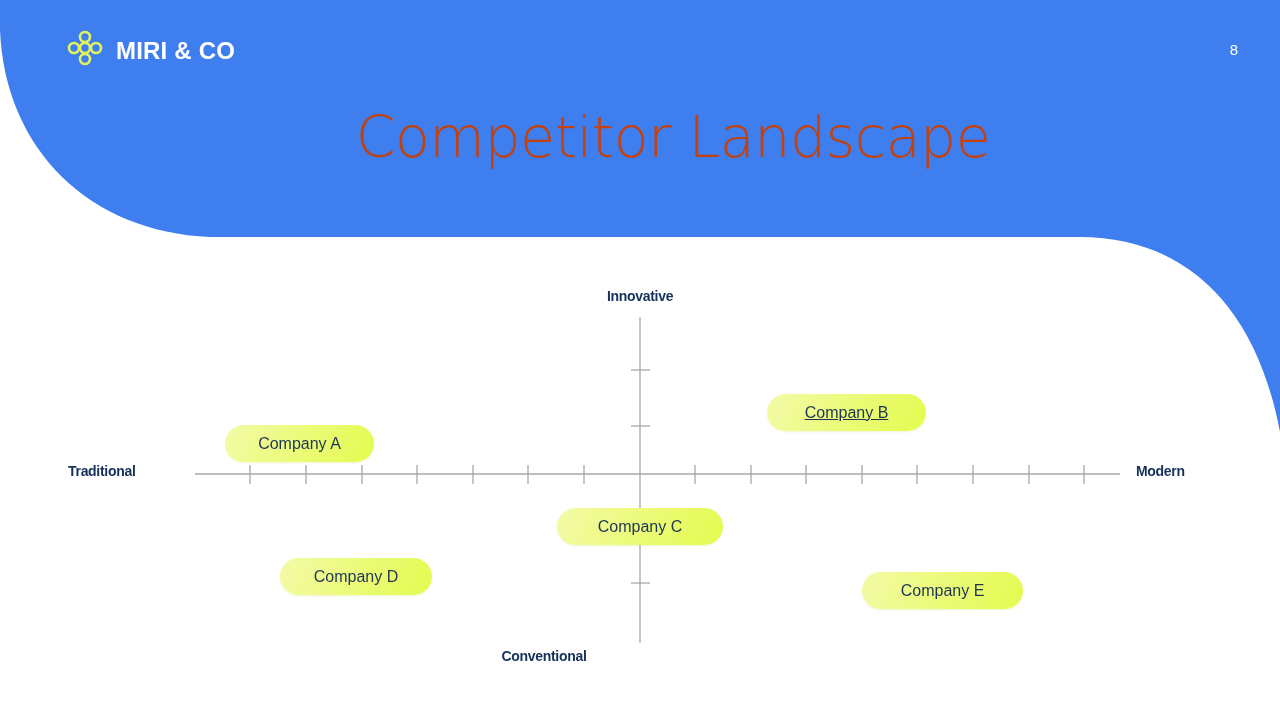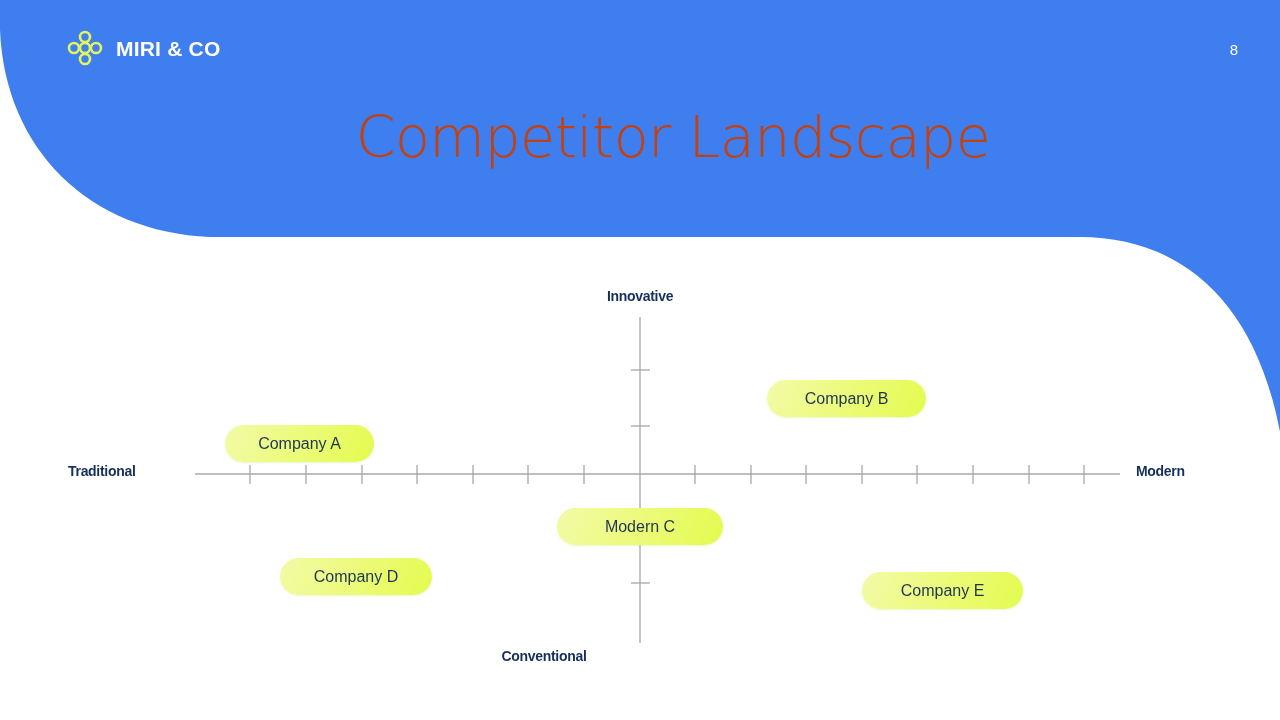--- a/index.html
+++ b/index.html
@@ -1,20 +1,20 @@
 <!DOCTYPE html>
 <html><head>
 <meta charset="utf-8">
 <style>
   * { margin: 0; padding: 0; box-sizing: border-box; }
   html, body { width: 1280px; height: 720px; overflow: hidden; background: #ffffff; }
   body { position: relative; font-family: "Liberation Sans", "DejaVu Sans", sans-serif; }
   .bg-shape { position: absolute; left: 0; top: 0; width: 1280px; height: 720px; }
   .logo { position: absolute; left: 66px; top: 29px; width: 38px; height: 38px; }
-  .brand { position: absolute; left: 116px; top: 37px; color: #ffffff; font-size: 21px; font-weight: bold; letter-spacing: 0.2px; }
+  .brand { position: absolute; left: 116px; top: 37px; color: #ffffff; font-size: 24px; font-weight: bold; letter-spacing: 0.2px; }
   .page-num { position: absolute; right: 42px; top: 41px; color: #ffffff; font-size: 15px; }
   .title { position: absolute; left: 0; width: 1280px; top: 104px; text-align: center; color: #c2410c;
            font-family: "DejaVu Sans", sans-serif; font-weight: 300; font-size: 57px; letter-spacing: -0.5px; margin-left: 33px; }
   .axis-label { position: absolute; color: #15305A; font-weight: bold; font-size: 14px; letter-spacing: -0.3px; white-space: nowrap; }
   .lbl-top { left: 0; width: 1280px; top: 288px; text-align: center; }
   .lbl-bottom { left: 0; width: 1088px; top: 648px; text-align: center; }
   .lbl-left { left: 68px; top: 463px; }
   .lbl-right { left: 1136px; top: 463px; }
   .axes { position: absolute; left: 0; top: 0; width: 1280px; height: 720px; pointer-events: none; }
   .pill { position: absolute; height: 37px; border-radius: 19px;
@@ -67,16 +67,16 @@
     <line x1="631" y1="583" x2="650" y2="583"></line>
   </g>
 </svg>
 
 <div class="axis-label lbl-top">Innovative</div>
 <div class="axis-label lbl-bottom">Conventional</div>
 <div class="axis-label lbl-left">Traditional</div>
 <div class="axis-label lbl-right">Modern</div>
 
 <div class="pill" style="left:225px; top:377px; width:149px;margin-top:48px;">Company A</div>
-<div class="pill" style="left:767px; top:380px; width:159px;">Company B</div>
-<div class="pill" style="left:557px; top:508px; width:166px;">Modern C</div>
+<div class="pill" style="left:767px; top:394px; width:159px;text-decoration:underline;">Company B</div>
+<div class="pill" style="left:557px; top:508px; width:166px;">Company C</div>
 <div class="pill" style="left:280px; top:558px; width:152px;">Company D</div>
 <div class="pill" style="left:862px; top:572px; width:161px;">Company E</div>
 
 </body></html>

